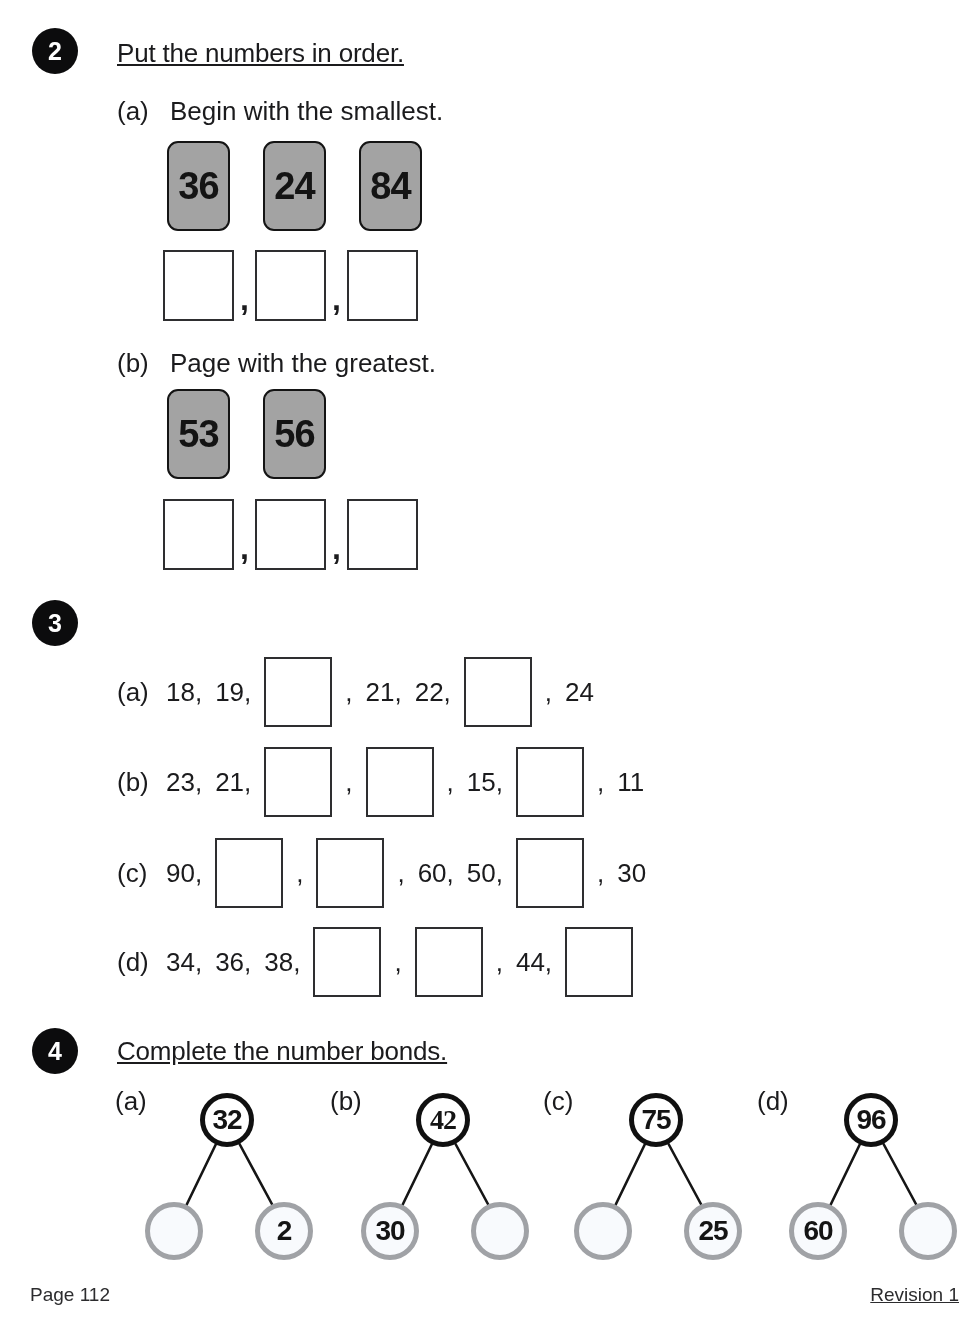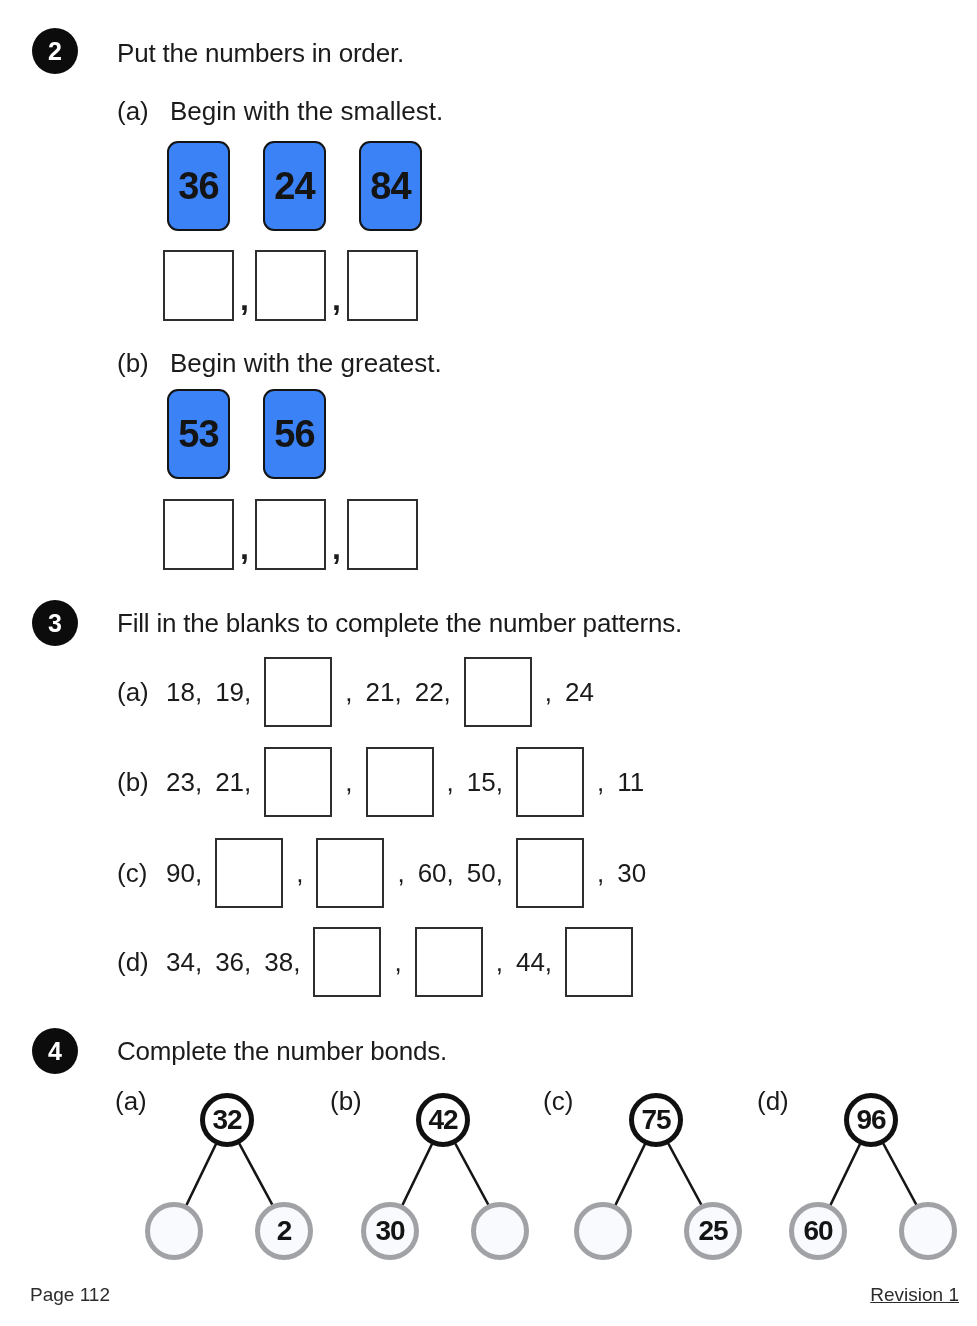--- a/index.html
+++ b/index.html
@@ -6,26 +6,26 @@
   .page{
     position:relative;width:977px;height:1326px;background:#ffffff;
     font-family:"Liberation Sans","DejaVu Sans",sans-serif;color:#1b1b1d;
     overflow:hidden;margin:0 auto;
   }
   .badge{
     position:absolute;width:46px;height:46px;border-radius:50%;
     background:#0c0c0d;color:#ffffff;display:flex;align-items:center;justify-content:center;
     font-size:25px;font-weight:bold;
   }
-  .qtitle{position:absolute;font-size:26px;letter-spacing:-0.2px;white-space:nowrap;}
+  .qtitle{position:absolute;font-size:26px;letter-spacing:-0.2px;white-space:nowrap;text-decoration:underline;}
   .part-head{position:absolute;display:flex;font-size:26px;white-space:nowrap;}
   .part-head .plabel{width:53px;flex-shrink:0;}
   .cards-row{position:absolute;display:flex;gap:33px;}
   .card{
-    width:63px;height:90px;box-sizing:border-box;background:#3b82f6;
+    width:63px;height:90px;box-sizing:border-box;background:#a3a3a3;
     border:2.5px solid #141414;border-radius:11px;
     display:flex;align-items:center;justify-content:center;
     font-size:38px;font-weight:bold;letter-spacing:-1px;color:#141414;
   }
   .ans-row{position:absolute;display:flex;align-items:flex-end;}
   .ans-box{width:71px;height:71px;box-sizing:border-box;border:2.5px solid #2e2e30;background:#fff;}
   .ans-comma{font-size:32px;line-height:1;margin:0 6px 6px 6px;font-weight:bold;}
   .pat-row{position:absolute;display:flex;align-items:center;font-size:26px;white-space:nowrap;}
   .pat-label{width:49px;flex-shrink:0;line-height:70px;}
   .pat-num{line-height:70px;margin-right:13px;}
@@ -74,42 +74,41 @@
   <div class="ans-row" style="left:163px;top:250px;">
     <div class="ans-box"></div>
     <span class="ans-comma">,</span>
     <div class="ans-box"></div>
     <span class="ans-comma">,</span>
     <div class="ans-box"></div>
   </div>
 
   <div class="part-head" style="left:117px;top:348px;">
     <span class="plabel">(b)</span>
-    <span>Begin with the greatest.</span>
+    <span>Page with the greatest.</span>
   </div>
   <div class="cards-row" style="left:167px;top:389px;">
     <div class="card">
         <span>53</span>
       </div>
     <div class="card">
         <span>56</span>
       </div>
   </div>
   <div class="ans-row" style="left:163px;top:499px;">
     <div class="ans-box"></div>
     <span class="ans-comma">,</span>
     <div class="ans-box"></div>
     <span class="ans-comma">,</span>
     <div class="ans-box"></div>
   </div>
 
   <div class="badge" style="left:32px;top:600px;">
     <span>3</span>
   </div>
-  <div class="qtitle" style="left:117px;top:608px;">Fill in the blanks to complete the number patterns.</div>
 
   <div class="pat-row" style="left:117px;top:657px;">
     <span class="pat-label">(a)</span>
     <span class="pat-num">18,</span>
     <span class="pat-num">19,</span>
     <div class="pat-box"></div>
     <span class="pat-num">,</span>
     <span class="pat-num">21,</span>
     <span class="pat-num">22,</span>
     <div class="pat-box"></div>
@@ -175,21 +174,21 @@
       <line x1="883" y1="1143" x2="917" y2="1206"></line>
     </g>
   </svg>
 
   <div class="bond-label" style="left:115px;top:1086px;">(a)</div>
   <div class="bond-whole" style="left:200px;top:1093px;">32</div>
   <div class="bond-part" style="left:145px;top:1202px;"></div>
   <div class="bond-part" style="left:255px;top:1202px;">2</div>
 
   <div class="bond-label" style="left:330px;top:1086px;">(b)</div>
-  <div class="bond-whole" style="left:416px;top:1093px;">42</div>
+  <div class="bond-whole" style="left:416px;top:1093px;font-family:Liberation Serif, serif;">42</div>
   <div class="bond-part" style="left:361px;top:1202px;">30</div>
   <div class="bond-part" style="left:471px;top:1202px;"></div>
 
   <div class="bond-label" style="left:543px;top:1086px;">(c)</div>
   <div class="bond-whole" style="left:629px;top:1093px;">75</div>
   <div class="bond-part" style="left:574px;top:1202px;"></div>
   <div class="bond-part" style="left:684px;top:1202px;">25</div>
 
   <div class="bond-label" style="left:757px;top:1086px;">(d)</div>
   <div class="bond-whole" style="left:844px;top:1093px;">96</div>

